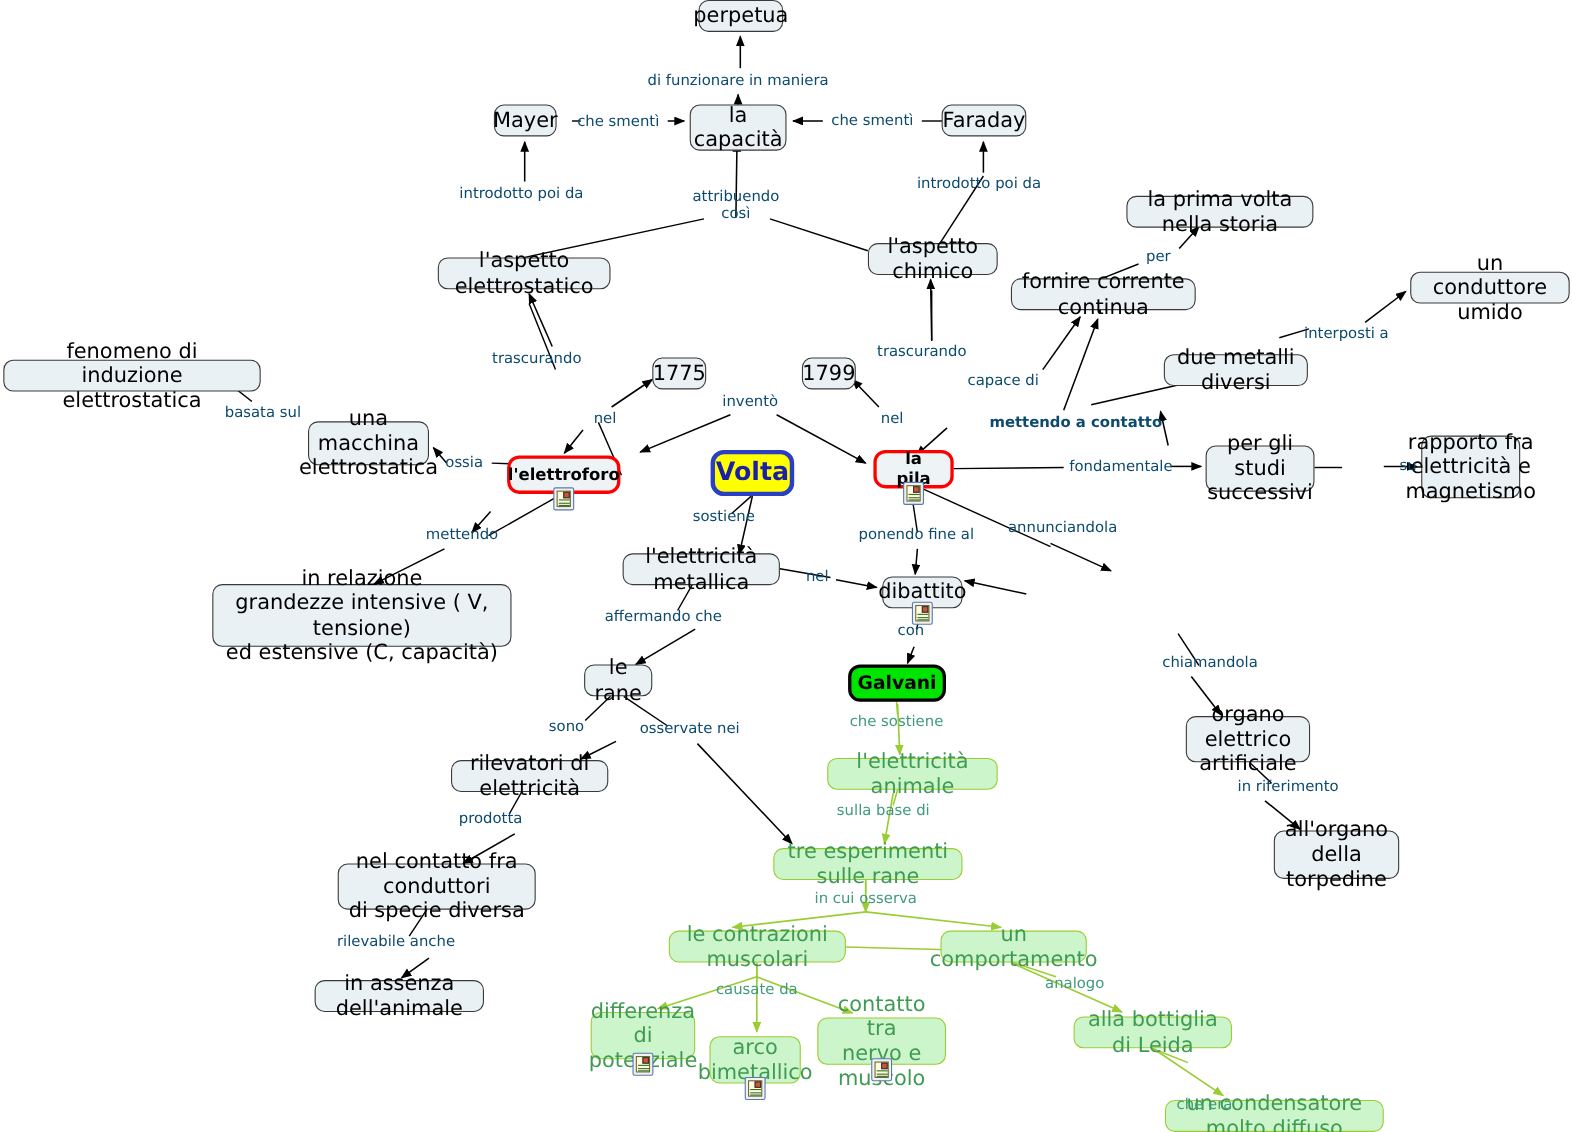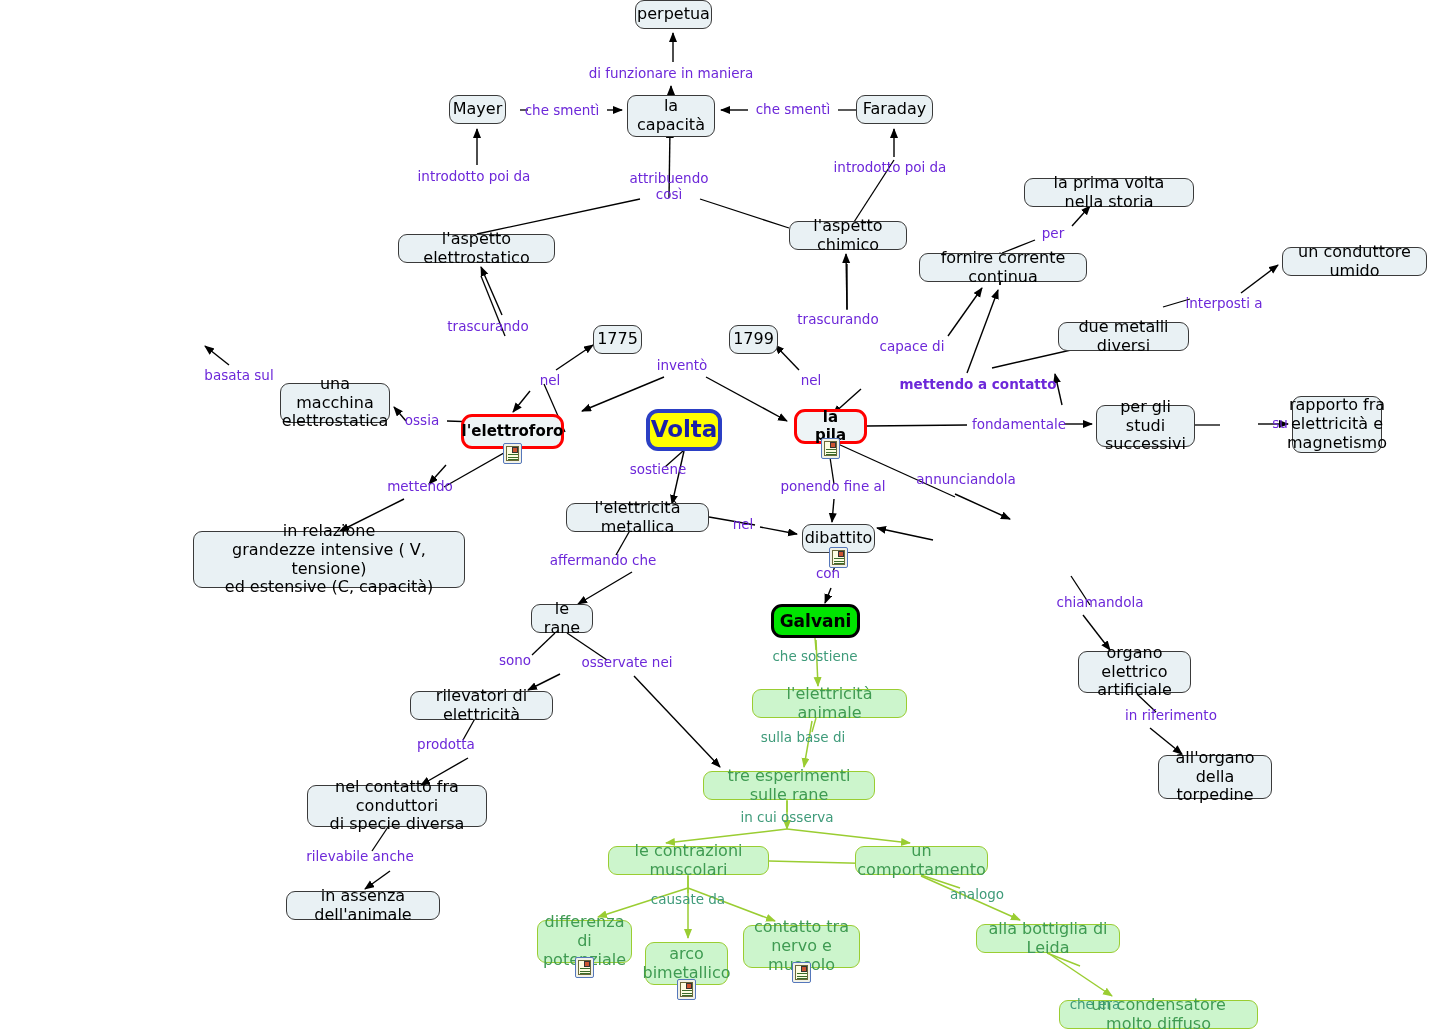--- a/index.html
+++ b/index.html
@@ -2,33 +2,33 @@
 <html><head>
 <meta charset="utf-8">
 <style>
   html,body{margin:0;padding:0;background:#ffffff;}
   #map{position:relative;width:1429px;height:1029px;background:#fff;
        font-family:"DejaVu Sans", sans-serif;overflow:hidden;}
   svg.edges{position:absolute;left:0;top:0;width:1429px;height:1029px;pointer-events:none;}
 
   .node{position:absolute;box-sizing:border-box;display:flex;align-items:center;
         justify-content:center;text-align:center;border-radius:9px;
-        font-size:16px;line-height:1.18;color:#000;padding:3px 8px;}
+        font-size:19px;line-height:1.18;color:#000;padding:3px 8px;}
   .node.std{background:#e9f1f4;border:1.3px solid #3a3a3a;}
   .node.std .lbl{white-space:pre-line;}
   .node.green{background:#ccf5cc;border:1.5px solid #9acd32;color:#3a9a4a;}
   .node.green .lbl{white-space:pre-line;color:#3f9b52;}
   .node.volta{background:#ffff00;border:4px solid #2b3fc4;border-radius:12px;
               font-weight:bold;font-size:23px;color:#1a1fa8;}
   .node.galvani{background:#00e500;border:3.5px solid #000;border-radius:11px;
               font-weight:bold;font-size:17px;color:#000;}
   .node.redbox{background:#eef4f6;border:3px solid #ff0000;border-radius:11px;
               font-weight:bold;font-size:15px;color:#000;}
 
-  .elabel{position:absolute;font-size:13.5px;color:#6d28d9;white-space:pre-line;
+  .elabel{position:absolute;font-size:13.5px;color:#0c4a6e;white-space:pre-line;
           text-align:center;line-height:1.15;transform:translate(-50%,-50%);}
   .elabel.g{color:#3f9b7a;}
 
   .badge{position:absolute;width:19px;height:21px;border:1.4px solid #5577bb;
          background:#f2f2e8;border-radius:2px;box-sizing:border-box;
          display:flex;align-items:center;justify-content:center;}
   .badge .pg{width:13px;height:15px;background:#fdfde2;border:1px solid #6a6a3a;
          position:relative;box-sizing:border-box;}
   .badge .pg::before{content:"";position:absolute;left:1px;top:7px;width:10px;height:1px;
          background:#3a6b2a;box-shadow:0 3px 0 #3a6b2a, 0 5px 0 #3a6b2a;}
@@ -162,20 +162,23 @@
     </div>
     <div class="node std" style="left: 789px; top: 221px; width: 118px; height: 29px;">
       <span class="lbl">l'aspetto chimico</span>
     </div>
     <div class="node std" style="left: 919px; top: 253px; width: 168px; height: 29px;">
       <span class="lbl">fornire corrente continua</span>
     </div>
     <div class="node std" style="left: 1282px; top: 247px; width: 145px; height: 29px;">
       <span class="lbl">un conduttore umido</span>
     </div>
+    <div class="node std" style="left: 3px; top: 327px; width: 234px; height: 29px;">
+      <span class="lbl">fenomeno di induzione elettrostatica</span>
+    </div>
     <div class="node std" style="left: 1058px; top: 322px; width: 131px; height: 29px;">
       <span class="lbl">due metalli diversi</span>
     </div>
     <div class="node std" style="left: 593px; top: 325px; width: 49px; height: 29px;">
       <span class="lbl">1775</span>
     </div>
     <div class="node std" style="left: 729px; top: 325px; width: 49px; height: 29px;">
       <span class="lbl">1799</span>
     </div>
     <div class="node std" style="left: 280px; top: 383px; width: 110px; height: 40px;">

